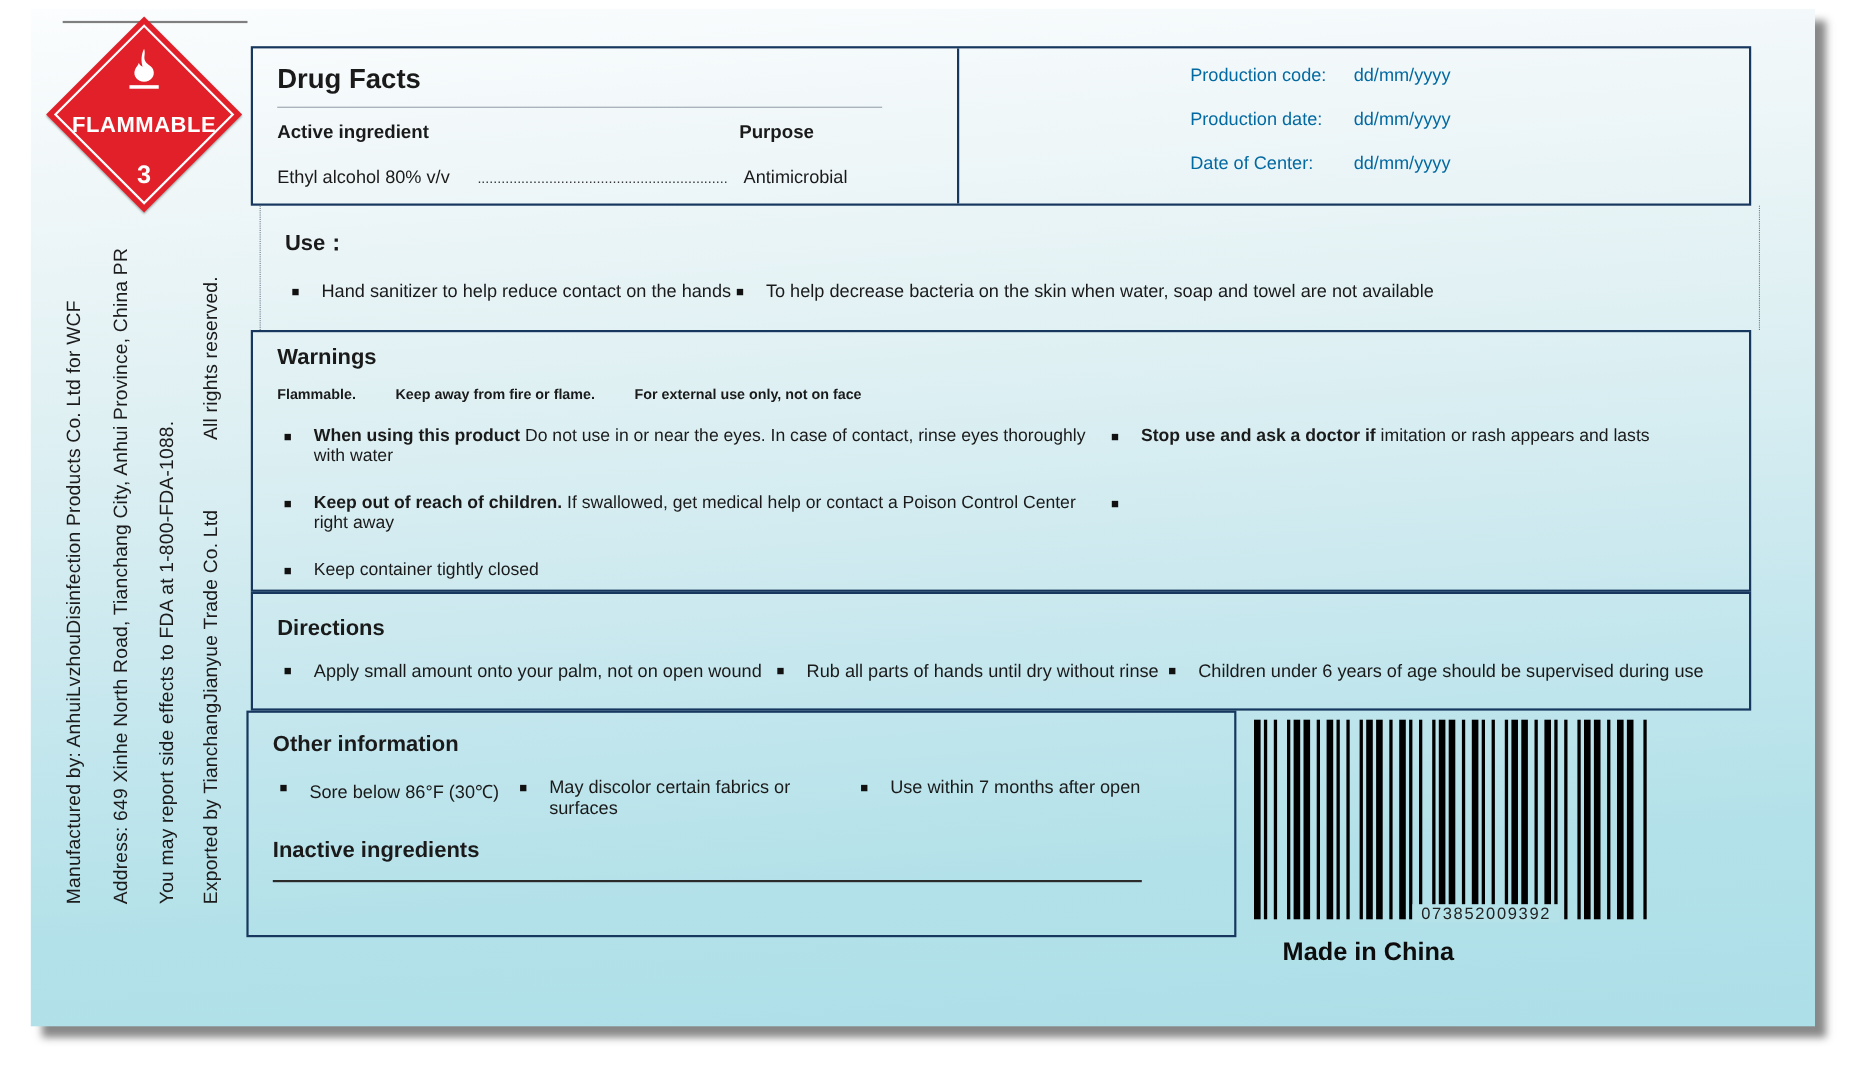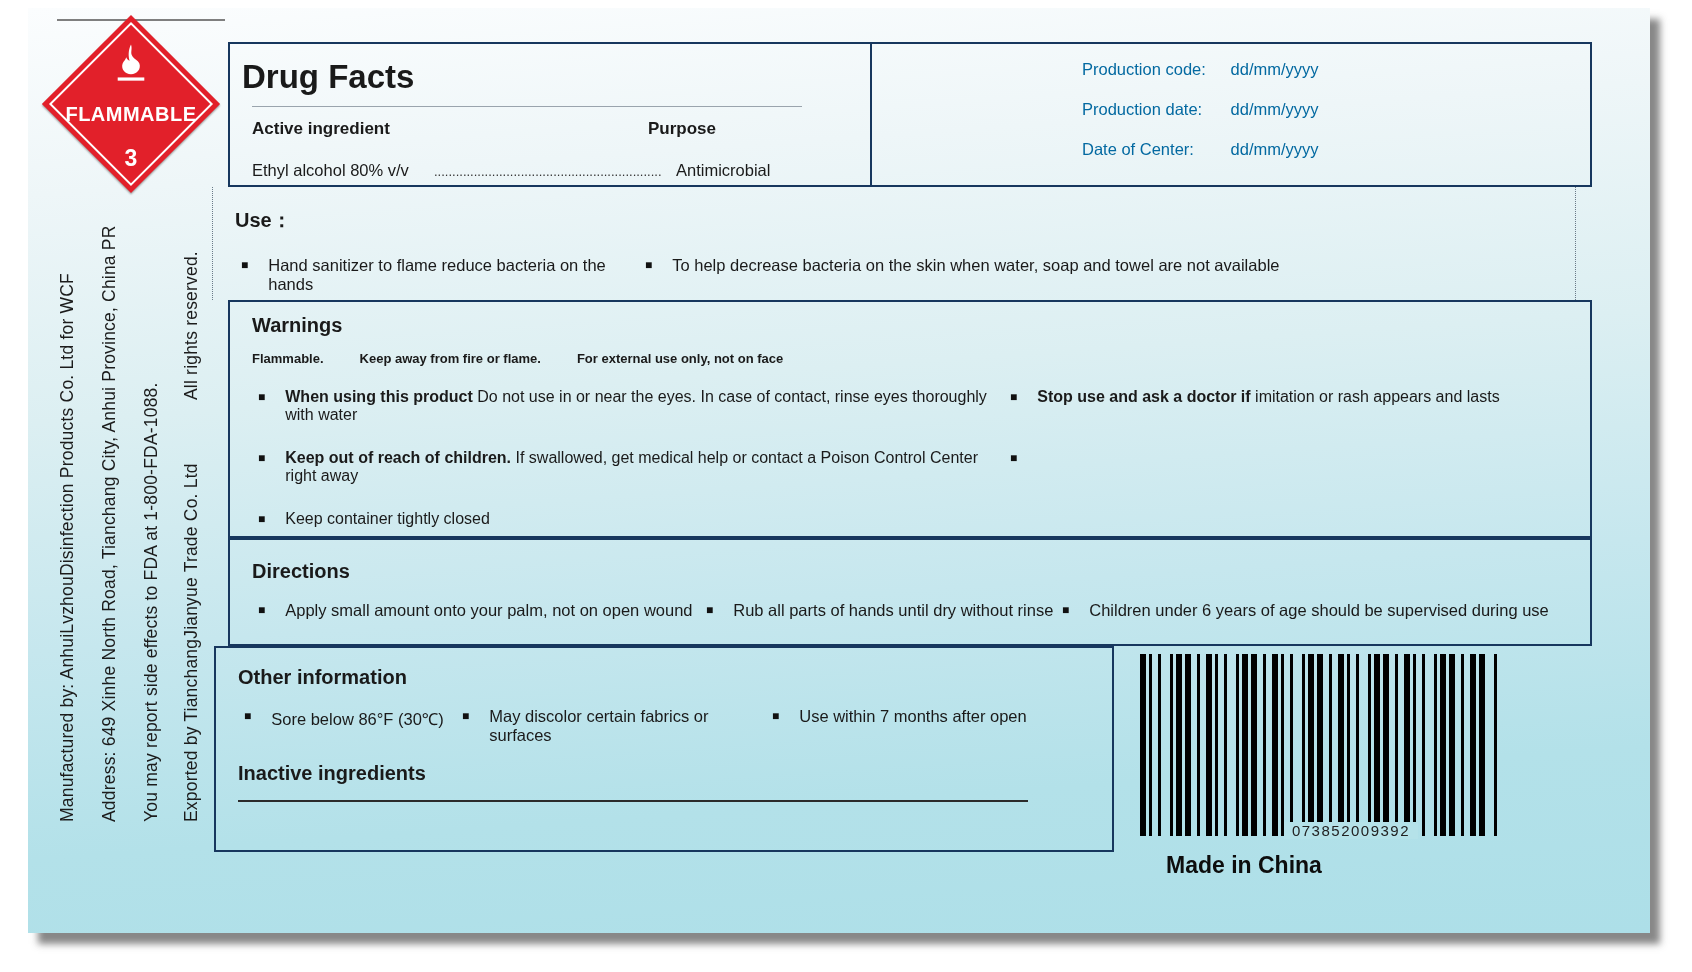--- a/index.html
+++ b/index.html
@@ -28,50 +28,50 @@
   
   .vtext { position:absolute; transform-origin:0 0; transform:rotate(-90deg);
     white-space:nowrap; font-size:17.5px; color:#1c1c1c; letter-spacing:.2px; }
 
   
   .navy { border:2.5px solid #17375e; }
   .hdr-box { position:absolute; left:228px; top:42px; width:1364px; height:145px; display:flex; }
   .hdr-left { width:640px; height:100%; padding:14px 0 0 0; }
   .hdr-right { flex:1; height:100%; border-left:2.5px solid #17375e; padding:16px 0 0 210px; }
 
-  .df-title { font-size:33px; font-weight:bold; margin-left:12px; }
+  .df-title { font-size:25px; font-weight:bold; margin-left:22px; }
   .df-rule { width:550px; height:1px; background:#9aa4ad; margin:10px 0 0 22px; }
-  .df-row1 { display:flex; margin:12px 22px 0 22px; font-weight:bold; font-size:17px; }
+  .df-row1 { display:flex; margin:12px 22px 0 22px; font-weight:bold; font-size:17px;gap:24px; }
   .df-row1 .ai { width:396px; }
   .df-row2 { display:flex; align-items:baseline; margin:22px 22px 0 22px; font-size:16.5px; }
   .df-row2 .ing { width:162px; white-space:nowrap; }
   .df-row2 .dots { flex:1; overflow:hidden; white-space:nowrap; font-size:13px; color:#333; margin:0 14px 0 20px; }
   .df-row2 .pur { width:172px; }
 
   .prod-row { margin-bottom:21px; font-size:16.5px; color:#0369a1; }
   .prod-row .plabel { display:inline-block; width:132px; }
   .prod-row .pvalue { margin-left:12px; }
 
-  .use-sec { position:absolute; left:212px; top:187px; width:1364px; height:113px;
+  .use-sec { position:absolute; left:236px; top:187px; width:1364px; height:113px;
     border-left:1px dotted #6a7a88; border-right:1px dotted #6a7a88; padding:20px 0 0 22px; }
   .sec-title { font-size:20px; font-weight:bold; }
   .use-row { display:flex; margin:22px 0 0 6px; font-size:16.5px; }
   .use-row .u1 { width:404px; }
 
   .warn-box { position:absolute; left:228px; top:300px; width:1364px; height:238px; padding:12px 0 0 22px; }
   .warn-sub { margin-top:14px; font-size:13px; font-weight:bold; }
   .warn-sub span { margin-right:36px; }
   .warn-grid { display:grid; grid-template-columns:752px 1fr; row-gap:25px; margin:22px 10px 0 6px; font-size:16px; }
 
   .dir-box { position:absolute; left:228px; top:538px; width:1364px; height:108px; padding:20px 0 0 22px; }
   .dir-row { display:flex; margin:18px 0 0 6px; font-size:16.5px; }
   .dir-row .d1 { width:448px; }
   .dir-row .d2 { width:356px; }
 
-  .oi-box { position:absolute; left:214px; top:646px; width:900px; height:206px; padding:18px 0 0 22px; }
+  .oi-box { position:absolute; left:224px; top:646px; width:900px; height:206px; padding:18px 0 0 22px; }
   .oi-row { display:flex; margin:18px 0 0 6px; font-size:16.5px; }
   .oi-row .o1 { width:218px; }
   .oi-row .o2 { width:310px; }
   .oi-sub { margin-top:17px; font-size:20px; font-weight:bold; }
   .oi-rule { width:790px; height:2px; background:#2b2b2b; margin-top:15px; }
   .oi-inactive { margin-top:9px; font-size:16.5px; }
 
   .bullet { display:flex; align-items:flex-start; }
   .mk { font-size:12px; line-height:19px; margin-right:20px; color:#111; }
   .btxt b { font-weight:bold; }
@@ -135,21 +135,21 @@
         <span class="pvalue">dd/mm/yyyy</span>
       </div>
     </div>
   </div>
 
   <div class="use-sec">
     <div class="sec-title">Use：</div>
     <div class="use-row">
       <div class="bullet u1">
         <span class="mk">■</span>
-        <span class="btxt">Hand sanitizer to flame reduce bacteria on the hands</span>
+        <span class="btxt">Hand sanitizer to help reduce contact on the hands</span>
       </div>
       <div class="bullet">
         <span class="mk">■</span>
         <span class="btxt">To help decrease bacteria on the skin when water, soap and towel are not available</span>
       </div>
     </div>
   </div>
 
   <div class="warn-box navy">
     <div class="sec-title">Warnings</div>

